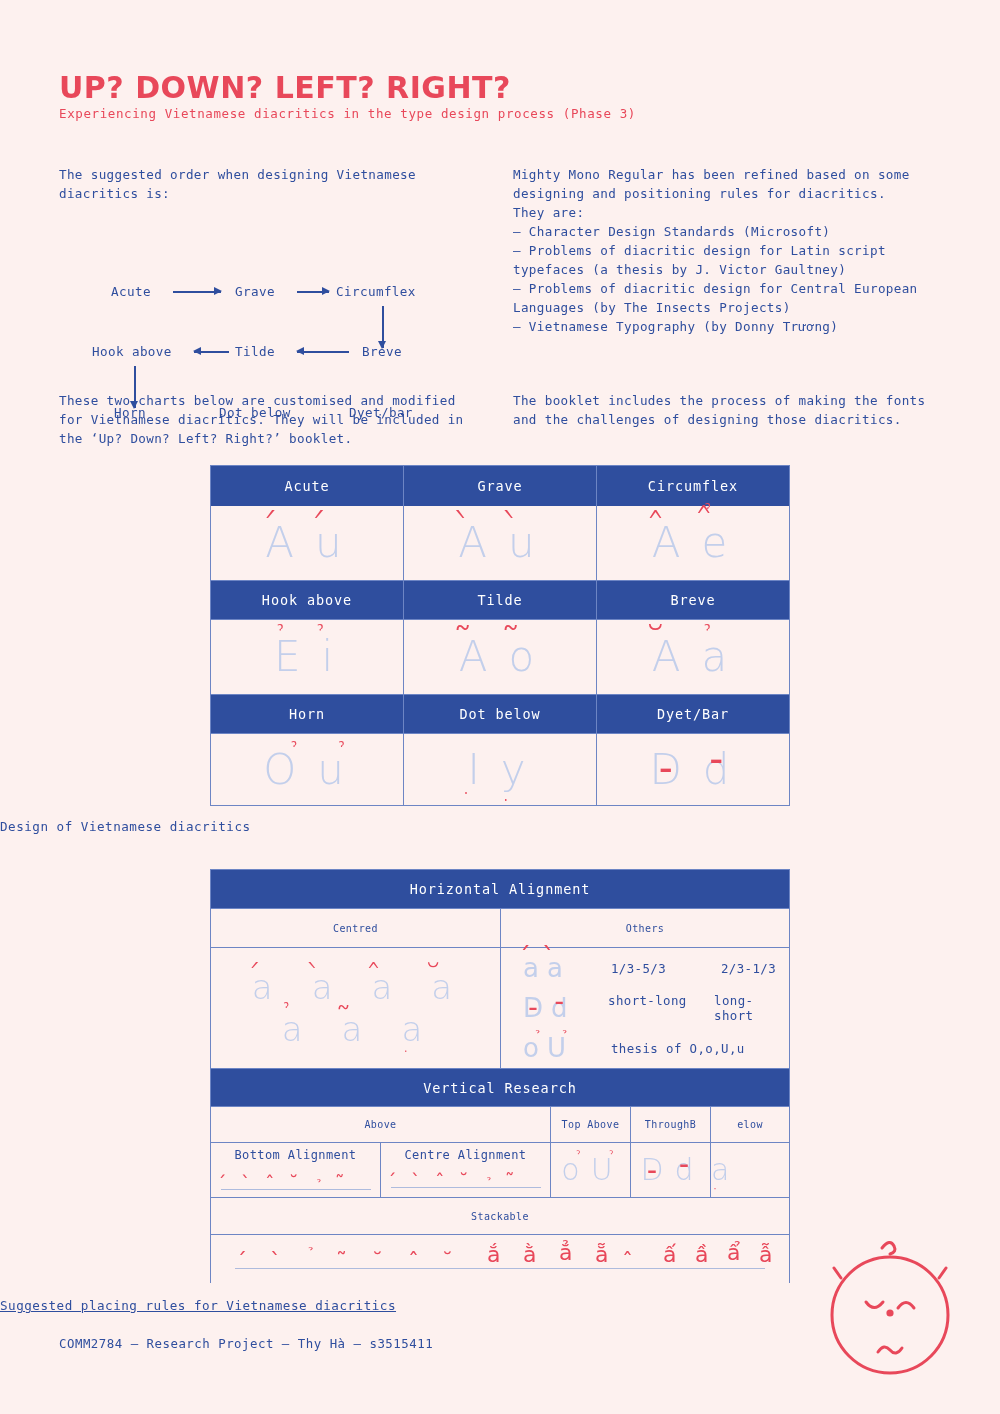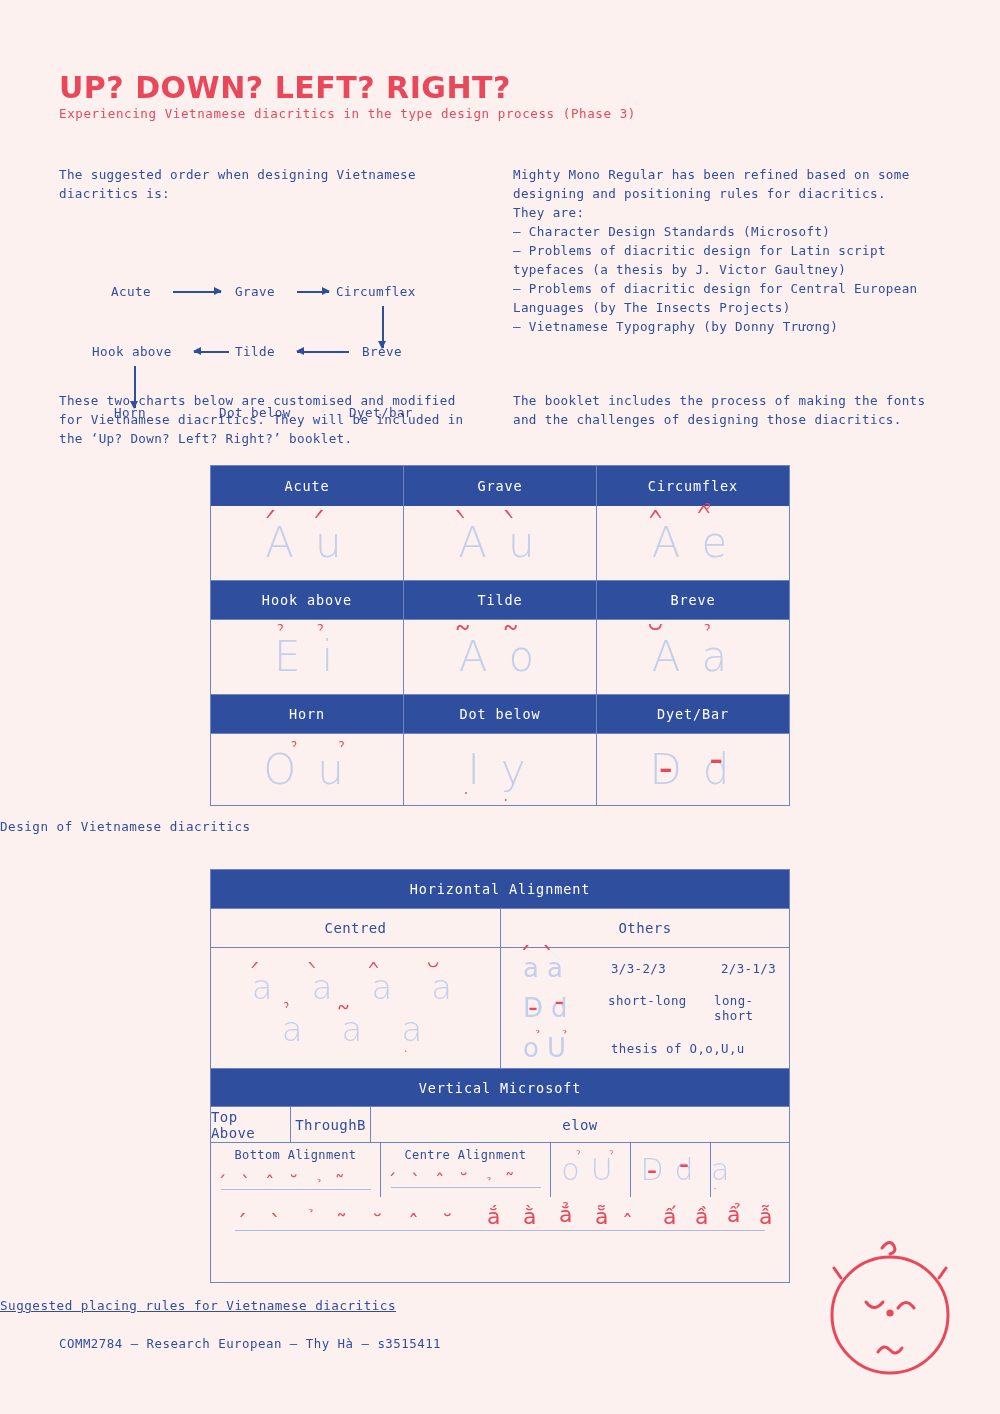--- a/index.html
+++ b/index.html
@@ -84,21 +84,21 @@
   .mk.tr{left:auto;right:-0.16em;transform:none;top:-0.26em;font-size:26px;}
 
   .caption{
     position:absolute;width:1000px;text-align:left;left:0;
     font-size:12.6px;letter-spacing:0.5px;color:#2f4e9e;
   }
 
   
   .subhdr{
     display:flex;box-sizing:border-box;
-    font-size:14px;letter-spacing:0.4px;color:#2f4e9e;
+    font-size:10px;letter-spacing:0.4px;color:#2f4e9e;
   }
   .subhdr > div{flex:1;display:flex;align-items:center;justify-content:center;
      border-right:1.5px solid #6d85c4;box-sizing:border-box;height:100%;}
   .subhdr > div:last-child{border-right:none;}
 
   .centred-box{
     display:flex;flex-direction:column;align-items:center;justify-content:center;
     gap:8px;height:100%;width:100%;
   }
   .centred-row{display:flex;gap:36px;align-items:baseline;}
@@ -294,21 +294,21 @@
         </div>
       </div>
       <div>
         <div class="others-box">
           <div class="others-line">
             <div class="others-glyphs">
               <span class="g"><span class="base">a</span><span class="mk above" style="font-size:26px;">́</span></span>
               <span class="g"><span class="base">a</span><span class="mk above" style="font-size:26px;">̀</span></span>
             </div>
             <div class="others-note">
-              <span style="width:84px;">3/3-2/3</span>
+              <span style="width:84px;">1/3-5/3</span>
               <span>2/3-1/3</span>
             </div>
           </div>
           <div class="others-line">
             <div class="others-glyphs">
               <span class="g"><span class="base">D</span><span class="mk bar" style="font-size:18px;top:0.33em;">–</span></span>
               <span class="g"><span class="base">d</span><span class="mk bar" style="font-size:18px;top:0.02em;">–</span></span>
             </div>
             <div class="others-note">
               <span style="width:84px;">short-long</span>
@@ -321,23 +321,24 @@
               <span class="g"><span class="base">U</span><span class="mk tr" style="font-size:16px;top:-0.18em;">̉</span></span>
             </div>
             <div class="others-note">
               <span>thesis of O,o,U,u</span>
             </div>
           </div>
         </div>
       </div>
     </div>
 
-    <div class="hdr" style="height:38px;border-top:1.5px solid #6d85c4;">Vertical Microsoft</div>
+    <div class="hdr" style="height:38px;border-top:1.5px solid #6d85c4;">Vertical Research</div>
 
     <div class="subhdr" style="height:37px;border-top:1.5px solid #6d85c4;border-bottom:1.5px solid #6d85c4;">
+      <div style="flex:0 0 340px;">Above</div>
       <div style="flex:0 0 80px;">Top Above</div>
       <div style="flex:0 0 80px;">ThroughB</div>
       <div>elow</div>
     </div>
 
     <div class="vrow" style="height:54px;">
       <div class="align-cell" style="flex:0 0 170px;">
         <div class="align-label">Bottom Alignment</div>
         <div class="marks-line">
           <div class="rule" style="bottom:2px;"></div>
@@ -373,20 +374,23 @@
           <span class="g"><span class="base">d</span><span class="mk bar" style="font-size:19px;top:0.0em;">–</span></span>
         </div>
       </div>
       <div>
         <div class="glyphs" style="font-size:30px;">
           <span class="g"><span class="base">a</span><span class="mk below" style="font-size:21px;top:0.60em;">̣</span></span>
         </div>
       </div>
     </div>
 
+    <div class="subhdr" style="height:38px;border-top:1.5px solid #6d85c4;border-bottom:1.5px solid #6d85c4;">
+      <div>Stackable</div>
+    </div>
 
     <div class="cells" style="height:53px;">
       <div>
         <div class="stack-strip">
           <div class="rule"></div>
           <span class="m" style="left:12px;top:8px;">́</span>
           <span class="m" style="left:46px;top:8px;">̀</span>
           <span class="m" style="left:80px;top:5px;font-size:18px;">̉</span>
           <span class="m" style="left:112px;top:8px;">̃</span>
           <span class="m" style="left:148px;top:8px;">̆</span>
@@ -401,21 +405,21 @@
           <span class="m" style="left:460px;top:2px;">ầ</span>
           <span class="m" style="left:492px;top:0px;">ẩ</span>
           <span class="m" style="left:524px;top:2px;">ẫ</span>
         </div>
       </div>
     </div>
   </div>
 
   <div class="caption" style="top:1298px;text-decoration:underline;">Suggested placing rules for Vietnamese diacritics</div>
 
-  <div class="footer">COMM2784 — Research European — Thy Hà — s3515411</div>
+  <div class="footer">COMM2784 — Research Project — Thy Hà — s3515411</div>
 
   <div class="face">
     <svg width="140" height="150" viewBox="0 0 140 150">
       <circle cx="70" cy="85" r="58" fill="none" stroke="#e8485a" stroke-width="3"></circle>
       <path d="M62 18 q8 -10 12 -2 q3 6 -4 8" fill="none" stroke="#e8485a" stroke-width="3" stroke-linecap="round"></path>
       <line x1="14" y1="38" x2="21" y2="48" stroke="#e8485a" stroke-width="3" stroke-linecap="round"></line>
       <line x1="126" y1="38" x2="119" y2="48" stroke="#e8485a" stroke-width="3" stroke-linecap="round"></line>
       <path d="M46 72 q8 11 17 0" fill="none" stroke="#e8485a" stroke-width="3" stroke-linecap="round"></path>
       <path d="M78 78 q8 -11 16 0" fill="none" stroke="#e8485a" stroke-width="3" stroke-linecap="round"></path>
       <circle cx="70" cy="83" r="3.6" fill="#e8485a"></circle>

